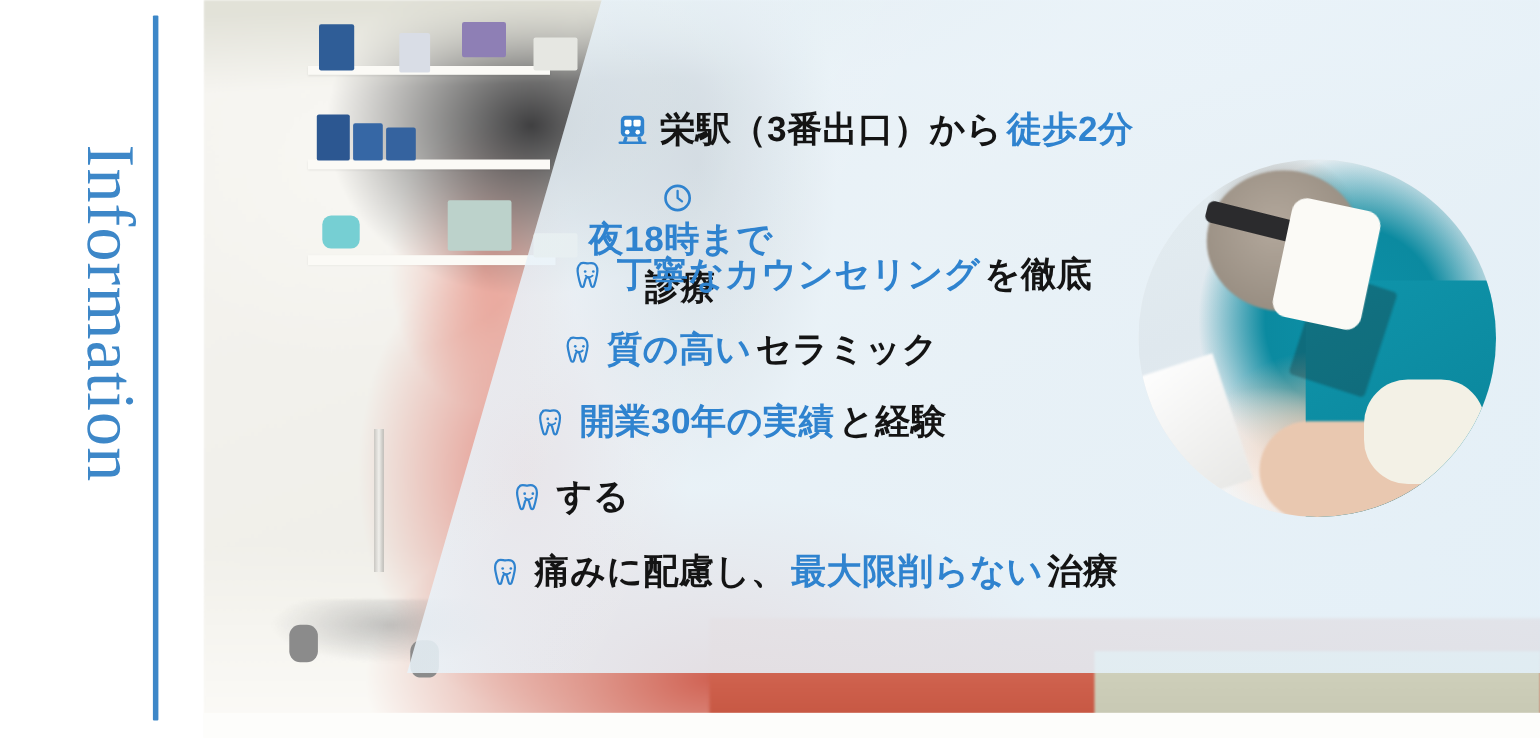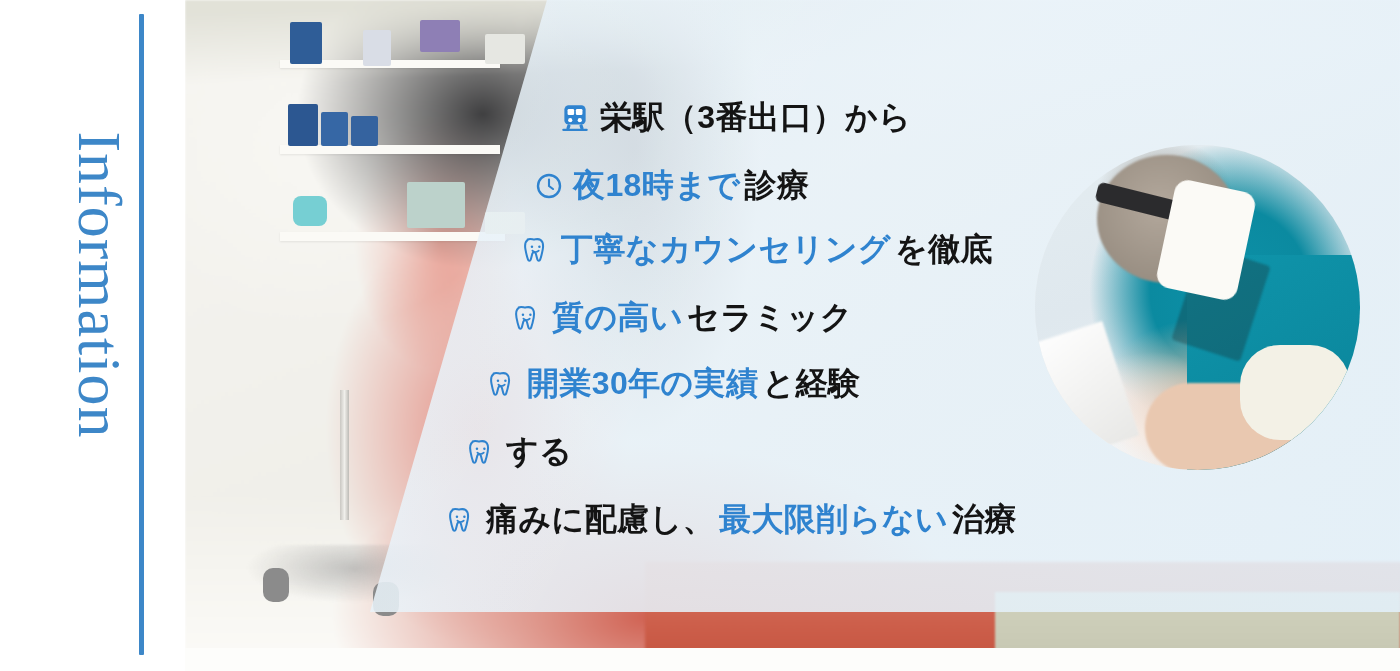--- a/index.html
+++ b/index.html
@@ -127,21 +127,21 @@
        font-size:32px;color:#141414;letter-spacing:.4px;}
   .row .ico{display:inline-block;flex:0 0 auto;margin-right:6px;line-height:0;}
   .row .seg{position:relative;display:inline-block;padding:0 2px;}
   .row .seg::before{content:"";position:absolute;left:0;right:0;bottom:-2px;height:14px;
        background:rgba(255,255,255,.92);z-index:-1;}
   .row .hl{color:#2f83cf;}
   .row .plain{color:#141414;}
   .row .seg.nobar::before{display:none;}
 
   .r1{left:373px;top:96px;}
-  .r2{left:348px;top:164px;}
+  .r2{left:348px;top:164px;flex-direction:column;}
   .r3{left:334px;top:228px;}
   .r4{left:325px;top:296px;}
   .r5{left:300px;top:362px;}
   .r6{left:279px;top:430px;}
   .r7{left:259px;top:498px;}
 
   svg{display:block;}
 </style>
 </head>
 <body>
@@ -202,20 +202,21 @@
             <rect x="9" y="7.5" width="6.2" height="5.6" rx="1.2" fill="#ffffff"></rect>
             <rect x="16.8" y="7.5" width="6.2" height="5.6" rx="1.2" fill="#ffffff"></rect>
             <circle cx="11.5" cy="18" r="2" fill="#ffffff"></circle>
             <circle cx="20.5" cy="18" r="2" fill="#ffffff"></circle>
             <rect x="8.5" y="22" width="3" height="5" rx="1" fill="#2f83cf" transform="rotate(18 10 24)"></rect>
             <rect x="20.5" y="22" width="3" height="5" rx="1" fill="#2f83cf" transform="rotate(-18 22 24)"></rect>
             <rect x="4" y="26" width="24" height="2.2" rx="1.1" fill="#2f83cf"></rect>
           </svg>
         </span>
         <span class="seg nobar plain">栄駅（3番出口）から</span>
+        <span class="seg hl">徒歩2分</span>
       </div>
 
       <div class="row r2">
         <span class="ico">
           <svg width="32" height="32" viewBox="0 0 32 32" aria-hidden="true">
             <circle cx="16" cy="16" r="11" fill="none" stroke="#2f83cf" stroke-width="2.4"></circle>
             <path d="M16 9.5 L16 16 L20 19" fill="none" stroke="#2f83cf" stroke-width="2.1" stroke-linecap="round"></path>
           </svg>
         </span>
         <span class="seg hl">夜18時まで</span>

